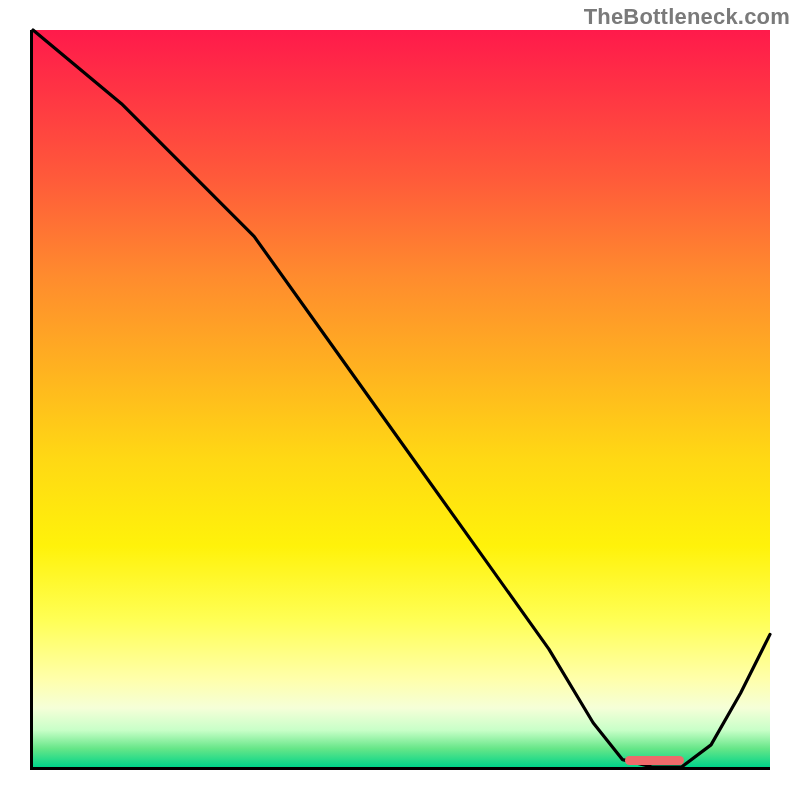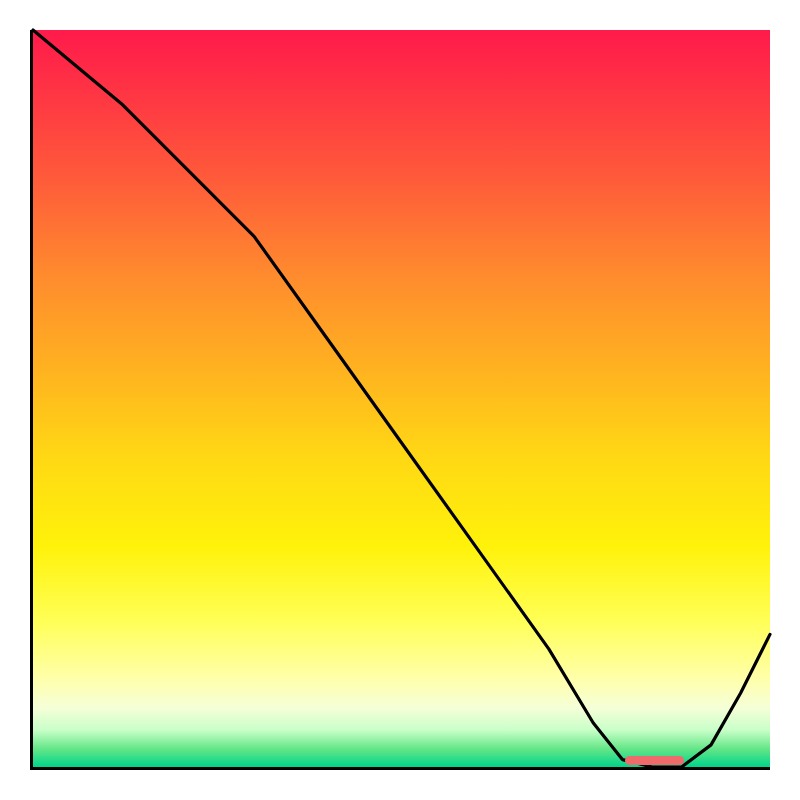--- a/index.html
+++ b/index.html
@@ -78,20 +78,21 @@
     height: 9px;
     border-radius: 5px;
     background: #ef6b6b;
   }
 </style>
 </head>
 <body>
 
 <div class="canvas">
 
+  <div class="attribution">TheBottleneck.com</div>
 
   <div class="plot-frame">
     <div class="gradient-fill"></div>
 
     <svg class="curve" viewBox="0 0 740 740" preserveAspectRatio="none">
       <path d="M 0.0 0.0 L 88.8 74.0 L 162.8 148.0 L 222.0 207.2 L 296.0 310.8 L 370.0 414.4 L 444.0 518.0 L 518.0 621.6 L 562.4 695.6 L 592.0 732.6 L 621.6 740.0 L 651.2 740.0 L 680.8 717.8 L 710.4 666.0 L 740.0 606.8"></path>
     </svg>
 
     <div class="highlight-bar" style="left: 592px; width: 59.2px; bottom: 2px; background: rgb(239, 107, 107);"></div>
   </div>

